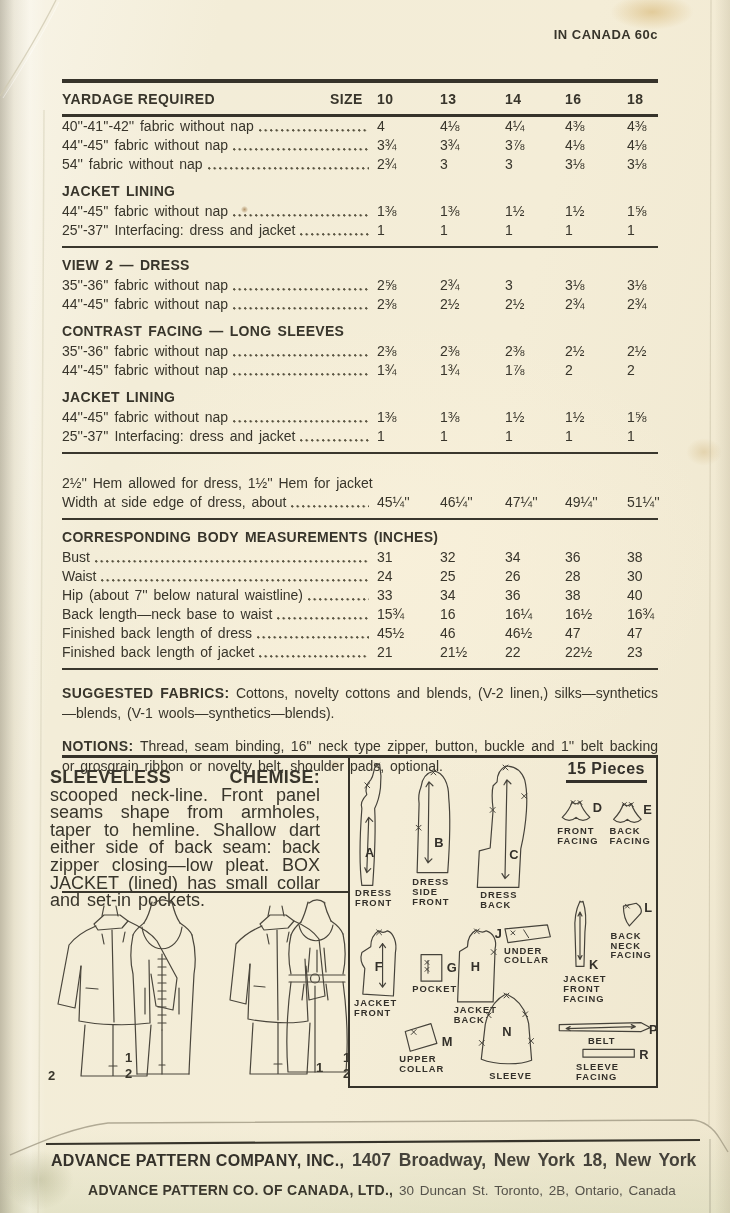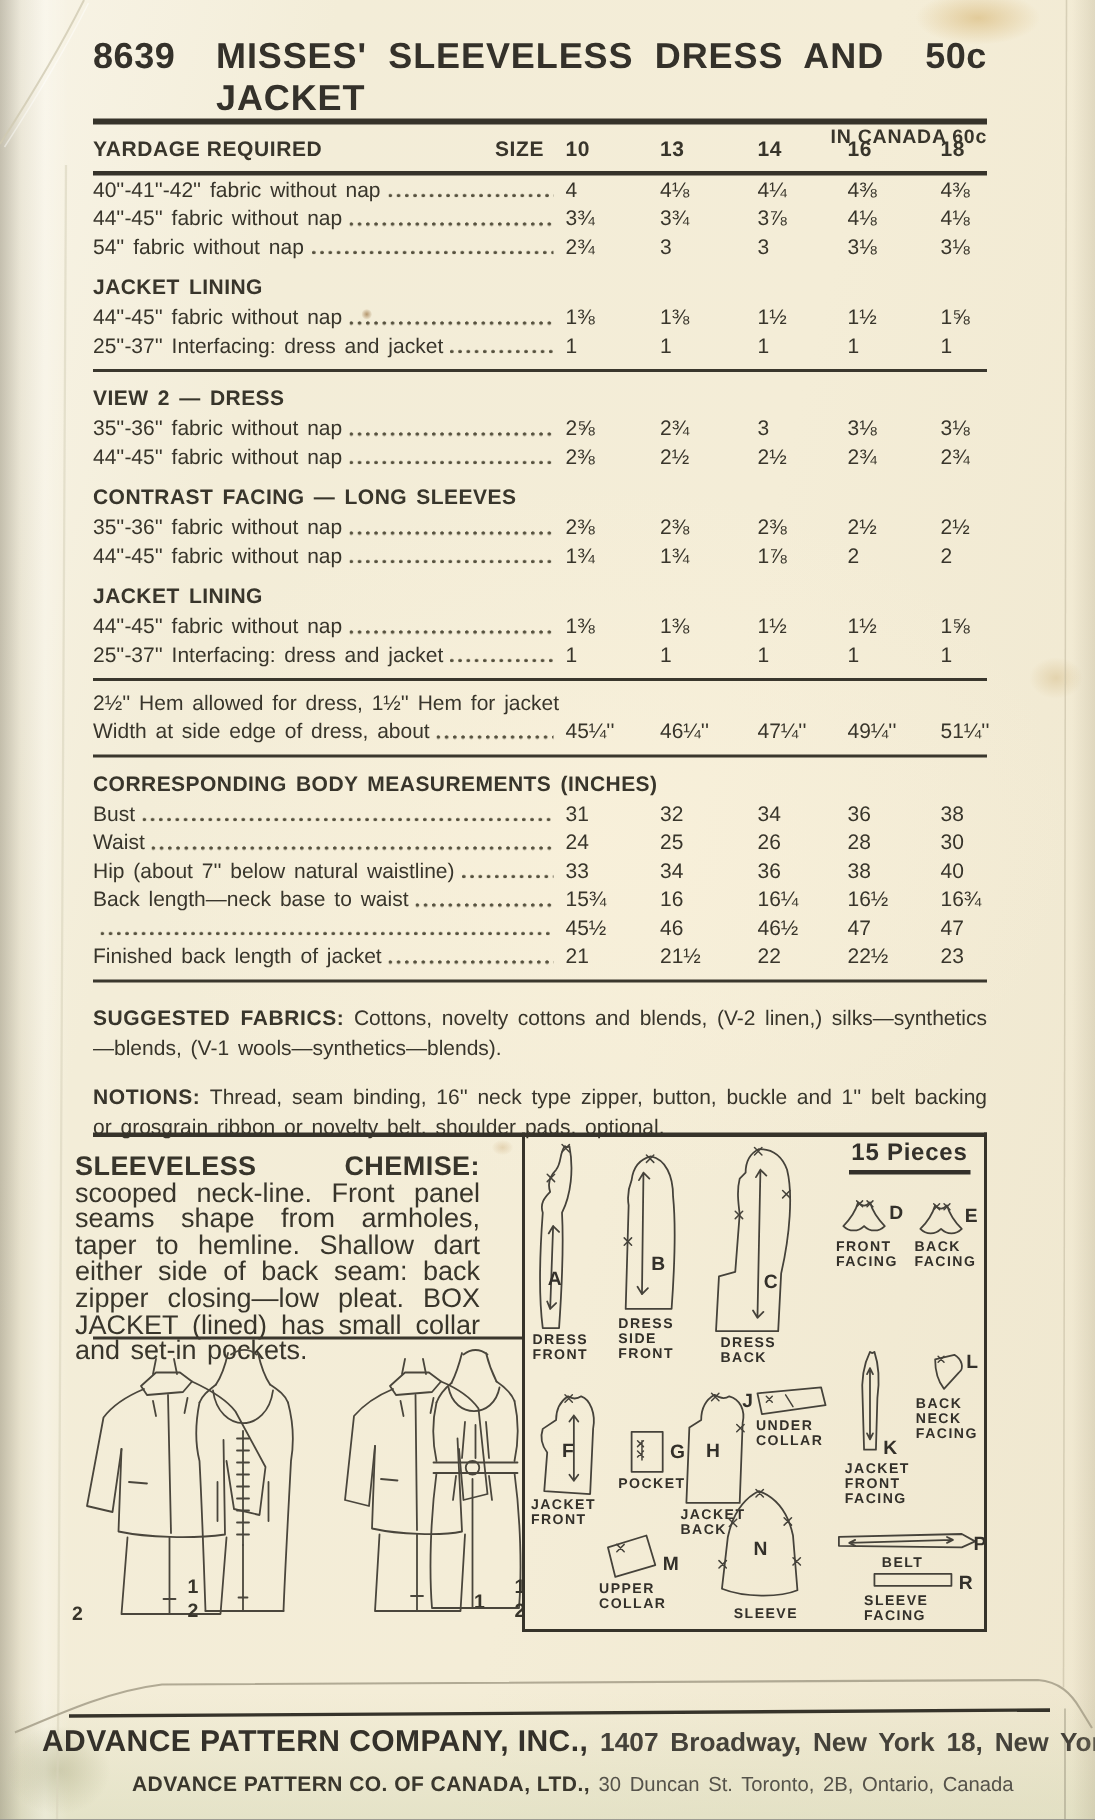--- a/index.html
+++ b/index.html
@@ -42,21 +42,21 @@
   .vals span:nth-of-type(4){width:62px;}
   .vals span:nth-of-type(5){width:31px;}
   .val{white-space:nowrap;}
   .theading{font-weight:bold;margin:9px 0 3px;letter-spacing:.3px;word-spacing:2px;}
   .trow{display:flex;align-items:baseline;line-height:19px;word-spacing:2px;}
   .rlabel{flex:0 0 auto;white-space:nowrap;}
   .leader{flex:1;align-self:flex-end;height:3px;margin:0 8px 4px 5px;
     background-image:radial-gradient(circle at 1.2px 1.4px, #56513e 1px, rgba(0,0,0,0) 1.35px);
     background-size:5.5px 3px;background-repeat:repeat-x;background-position:bottom left;}
   .sec-rule{margin:6px 0 3px;}
-  .note-row{line-height:19px;word-spacing:2px;margin-top:5px;}
+  .note-row{line-height:19px;word-spacing:2px;margin-top:20px;}
   .para{margin-top:13px;text-align:justify;line-height:20px;word-spacing:2px;}
   .para b{letter-spacing:.4px;}
 
   .lower-rule{position:absolute;left:62px;top:755px;width:596px;height:2.5px;background:#36332a;}
   .desc{position:absolute;left:50px;top:769px;width:270px;font-size:18px;line-height:17.6px;text-align:justify;word-spacing:2px;}
   .desc b{letter-spacing:.3px;}
   .desc-rule{position:absolute;left:62px;top:891px;width:288px;height:2px;background:#3a372d;}
 
   .figs{position:absolute;left:30px;top:898px;width:318px;height:190px;}
   .figs path, .figs circle{fill:none;stroke:#4a463c;stroke-width:1.2;stroke-linecap:round;stroke-linejoin:round;}
@@ -69,43 +69,38 @@
   .psvg{position:absolute;left:0;top:0;width:100%;height:100%;}
   .psvg path{fill:none;stroke:#45423a;stroke-width:1.2;stroke-linecap:round;stroke-linejoin:round;}
   .psvg path.notch{stroke-width:1;}
   .psvg text{fill:#33302a;stroke:none;font-family:"Liberation Sans","DejaVu Sans",sans-serif;}
   .pletter{font-size:13px;font-weight:bold;}
   .pcap{font-size:9.5px;font-weight:bold;letter-spacing:1px;}
 
   .crease{position:absolute;left:0;top:0;width:730px;height:1213px;pointer-events:none;}
 
   .footer1{position:absolute;left:28px;top:1150px;width:690px;white-space:nowrap;}
-  .f1-company{font-weight:bold;font-size:20px;letter-spacing:.3px;color:#34312a;}
+  .f1-company{font-weight:bold;font-size:16px;letter-spacing:.3px;color:#34312a;margin-left:23px;}
   .f1-address{font-size:17.5px;font-weight:bold;color:#45423a;word-spacing:3px;}
   .footer2{position:absolute;left:88px;top:1181px;width:600px;white-space:nowrap;}
   .f2-company{font-weight:bold;font-size:14px;letter-spacing:.3px;color:#3a372d;}
   .f2-address{font-size:13.5px;color:#55524a;word-spacing:2px;}
 </style>
 </head>
 <body>
 
 <div class="page">
 
   <div class="stain stain-a"></div>
   <div class="stain stain-b"></div>
   <div class="stain stain-c"></div>
   <div class="stain stain-d"></div>
   <div class="stain stain-e"></div>
 
   <div class="titleblock">
-    <div class="title-row">
-      <span class="pat-num">8639</span>
-      <span class="title-main">MISSES' SLEEVELESS DRESS AND JACKET</span>
-      <span class="price">50c</span>
-    </div>
     <div class="canada">IN CANADA 60c</div>
   </div>
 
   <div class="main">
     <div class="rule-thick"></div>
 
     <div class="hdr-row">
       <span>YARDAGE REQUIRED</span>
       <span class="spacer"></span>
       <span class="size-label">SIZE</span>
@@ -318,20 +313,21 @@
           <span class="leader"></span>
           <span class="vals">
             <span class="val">15¾</span>
             <span class="val">16</span>
             <span class="val">16¼</span>
             <span class="val">16½</span>
             <span class="val">16¾</span>
           </span>
         </div>
         <div class="trow">
+          <span class="rlabel">Finished back length of dress</span>
           <span class="leader"></span>
           <span class="vals">
             <span class="val">45½</span>
             <span class="val">46</span>
             <span class="val">46½</span>
             <span class="val">47</span>
             <span class="val">47</span>
           </span>
         </div>
         <div class="trow">

